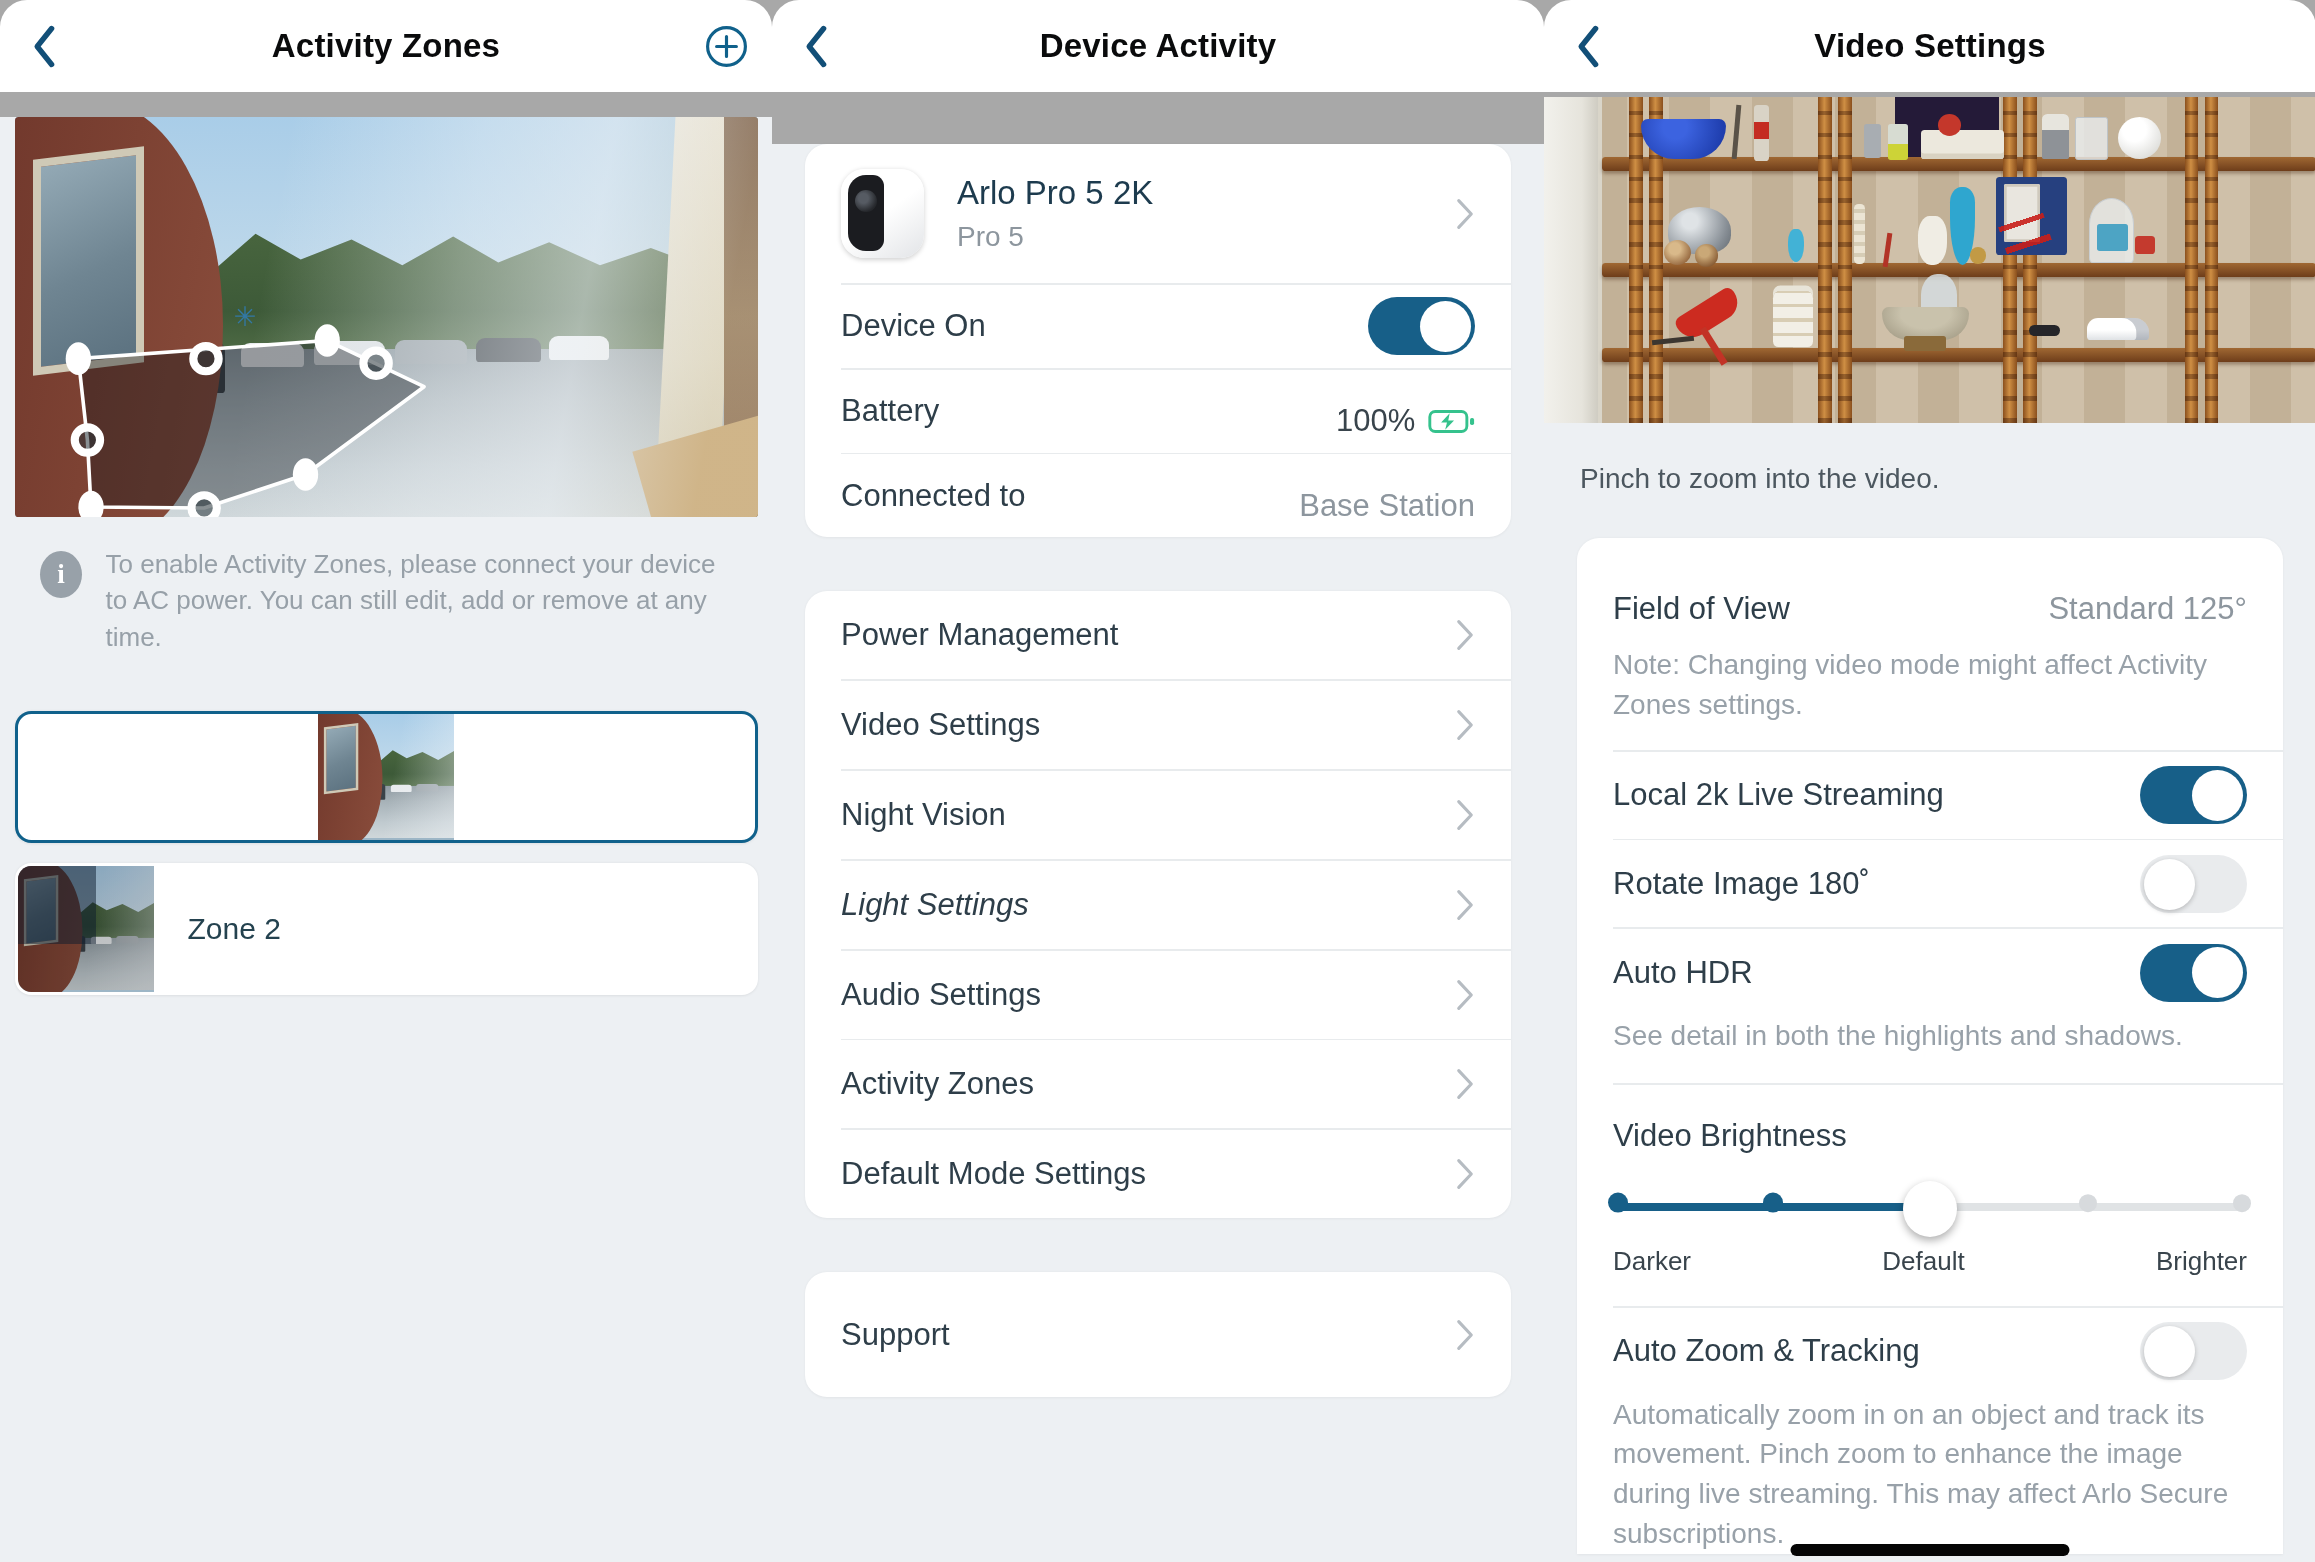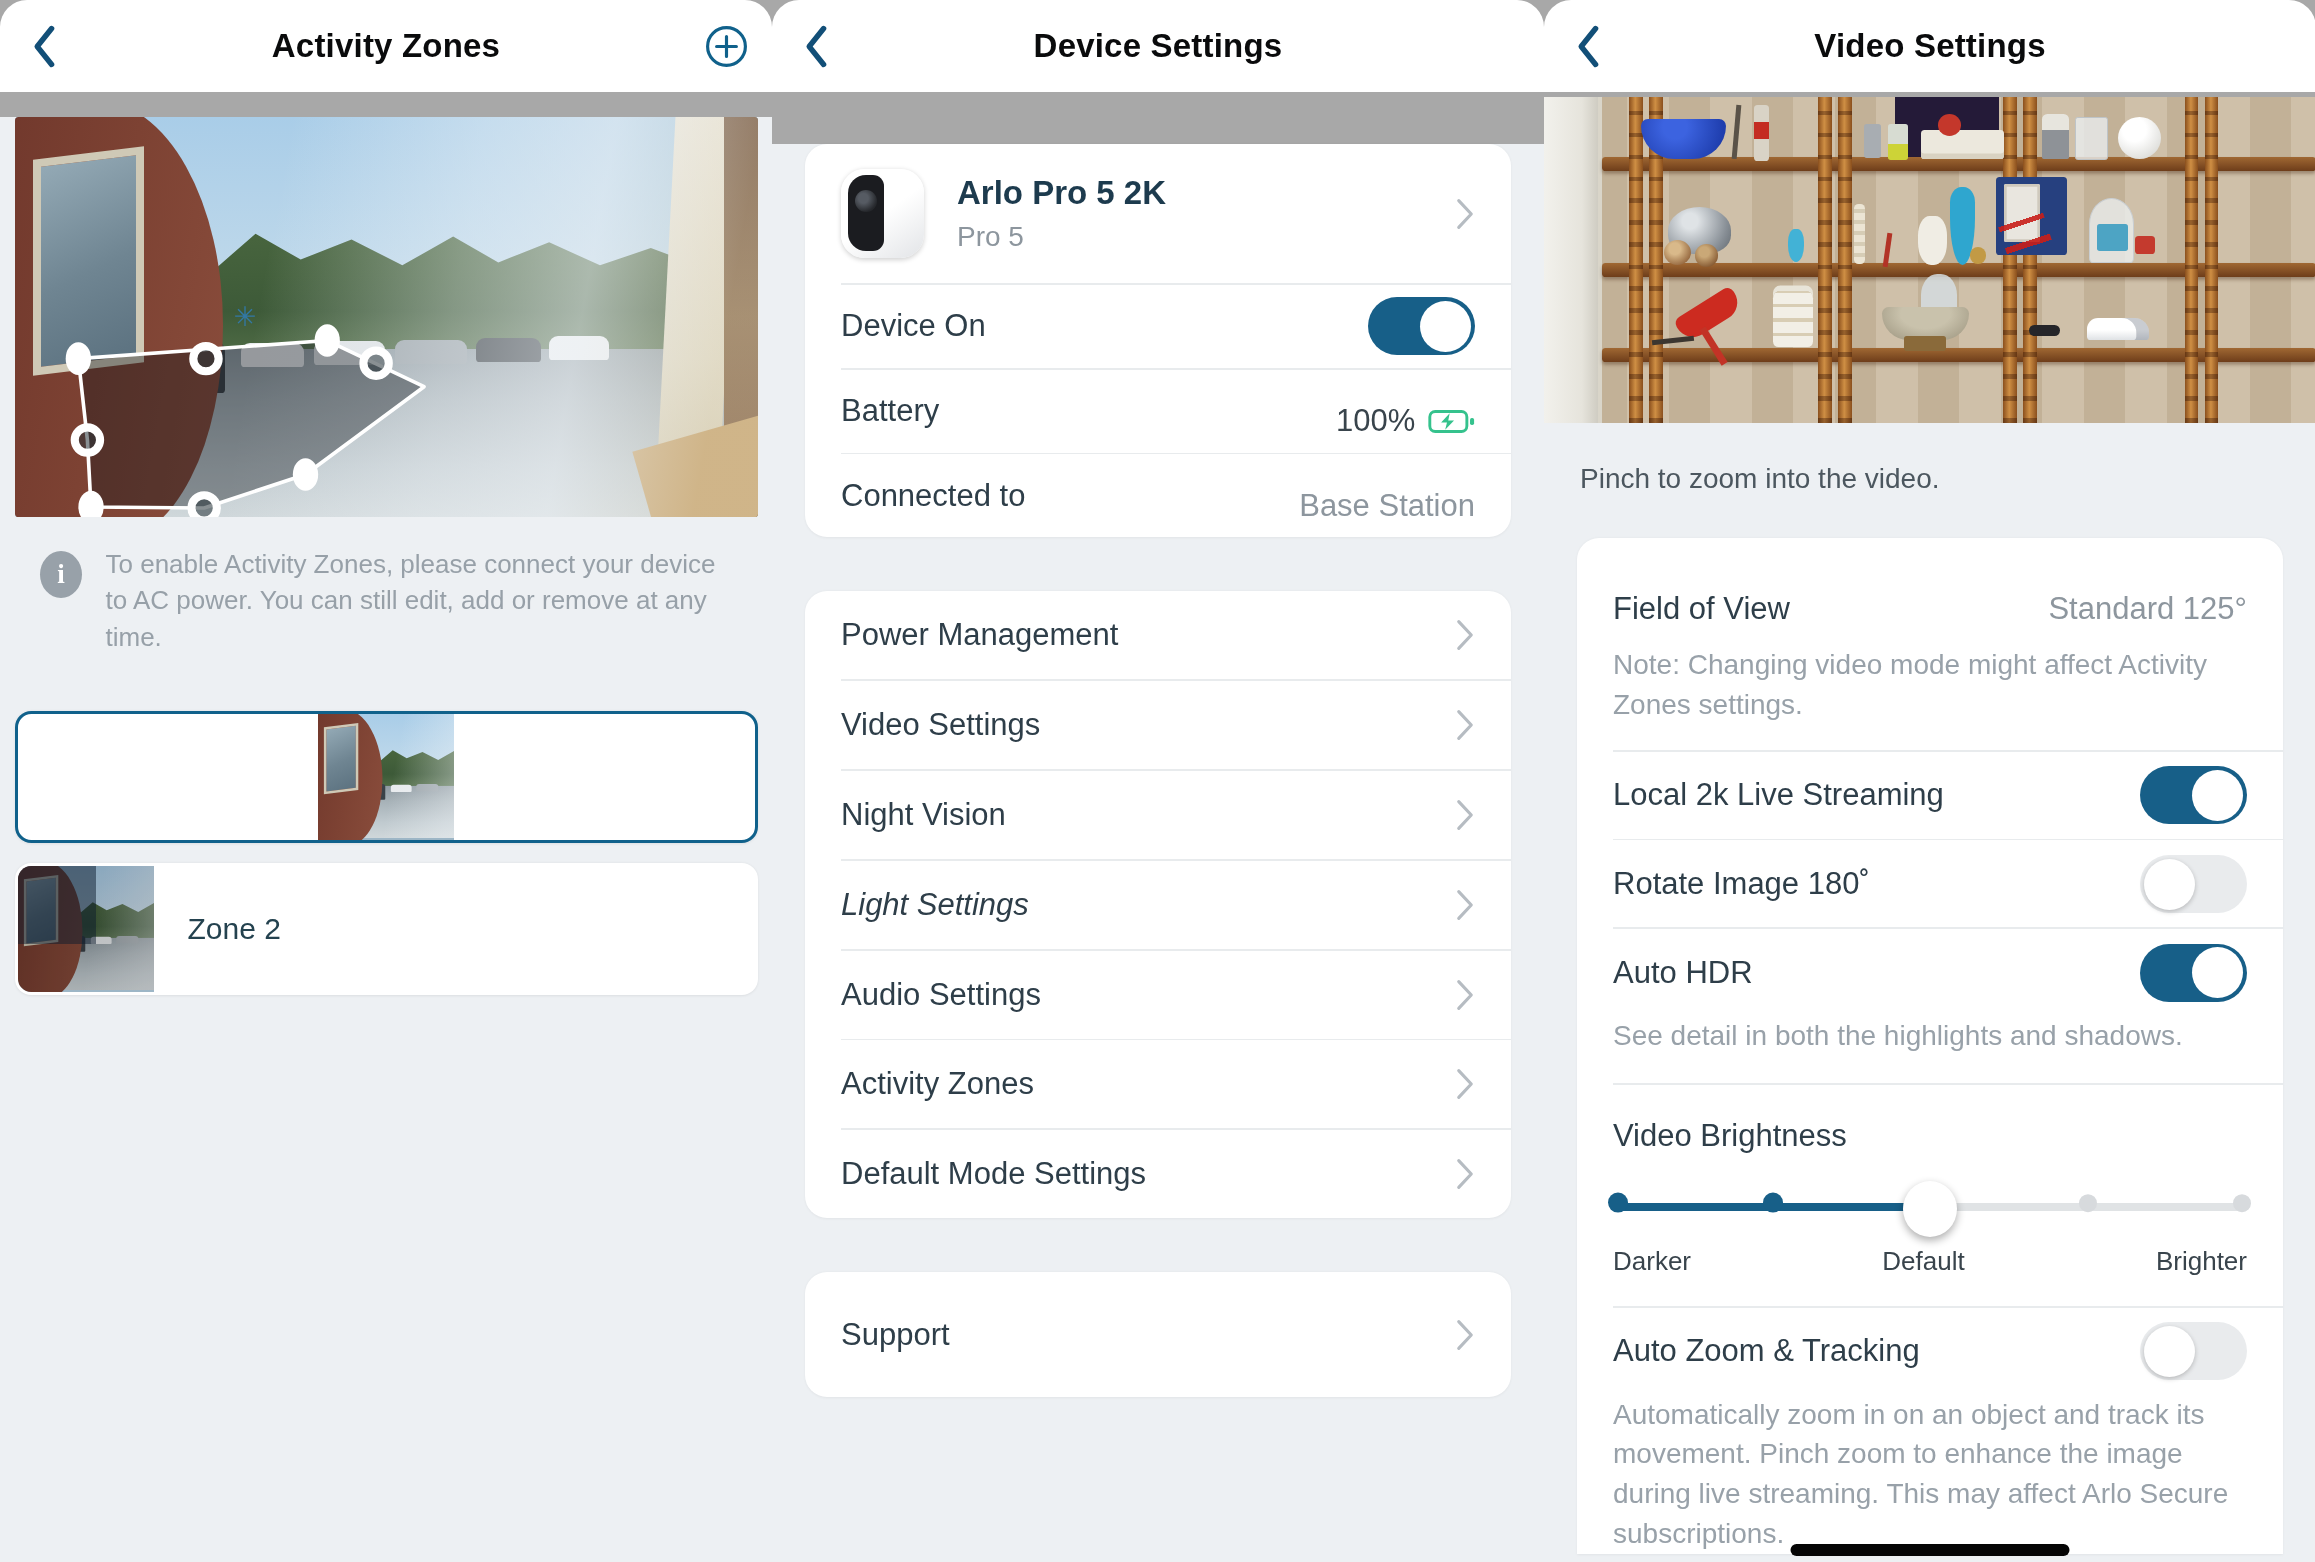--- a/index.html
+++ b/index.html
@@ -79,21 +79,21 @@
 
   
   .device-row { display:flex; align-items:center; gap:33px; padding:25px 36px; }
   .arlo-cam { position:relative; flex:none; width:83px; height:89px;
               background:linear-gradient(145deg,#ffffff 50%,#e2e4e7 100%); border-radius:23.5px;
               box-shadow:0 1.8px 5.4px rgba(0,0,0,.18); }
   .arlo-face { position:absolute; left:7.2px; top:6.3px; width:36px; height:76px; background:#1b1c20; border-radius:18px 11px 11px 18px; }
   .arlo-lens { position:absolute; left:7.2px; top:14.5px; width:22px; height:22px; border-radius:50%;
                background:radial-gradient(circle at 38% 38%,#565b63 25%,#26282c 70%); }
   .device-names { flex:1; }
-  .device-name { font-size:33px; font-weight:700; color:#1d3b4e; }
+  .device-name { font-size:33px; font-weight:400; color:#1d3b4e; }
   .device-model { font-size:28px; color:#8d969e; margin-top:9px; }
 
   
   .vs-photo { position:relative; margin-top:5.4px; height:326px; overflow:hidden;
               background:repeating-linear-gradient(90deg,#cfc0a9 0 42px,#c2b197 42px 83px); }
   .vs-door { position:absolute; left:0; top:0; width:7.5%; height:100%;
              background:linear-gradient(90deg,#f2f1ec 0%,#e6e4dc 70%,#cfccc2 100%); border-right:4.5px solid #d9d5c9; }
   .vs-open { position:absolute; left:45.5%; top:0; width:13.5%; height:19%; background:#241a38; }
   .post { position:absolute; top:0; width:13.6px; height:100%;
           background:linear-gradient(90deg,#8a4f1d,#cf8f44 45%,#8a4f1d),
@@ -218,21 +218,21 @@
   </div>
 </div>
 
 <div class="panel">
   <div class="panel-header">
     <div class="back-btn">
       <svg width="27" height="45" viewBox="0 0 30 50">
         <path d="M24 5 L8 25 L24 45" fill="none" stroke="#124f78" stroke-width="6" stroke-linecap="round" stroke-linejoin="round"></path>
       </svg>
     </div>
-    <span class="panel-title">Device Settings</span>
+    <span class="panel-title">Device Activity</span>
   </div>
 
   <div class="panel-body">
 
     <div class="card" style="margin-top:52px;">
       <div class="device-row">
         <div class="arlo-cam">
           <div class="arlo-face">
             <div class="arlo-lens"></div>
           </div>

